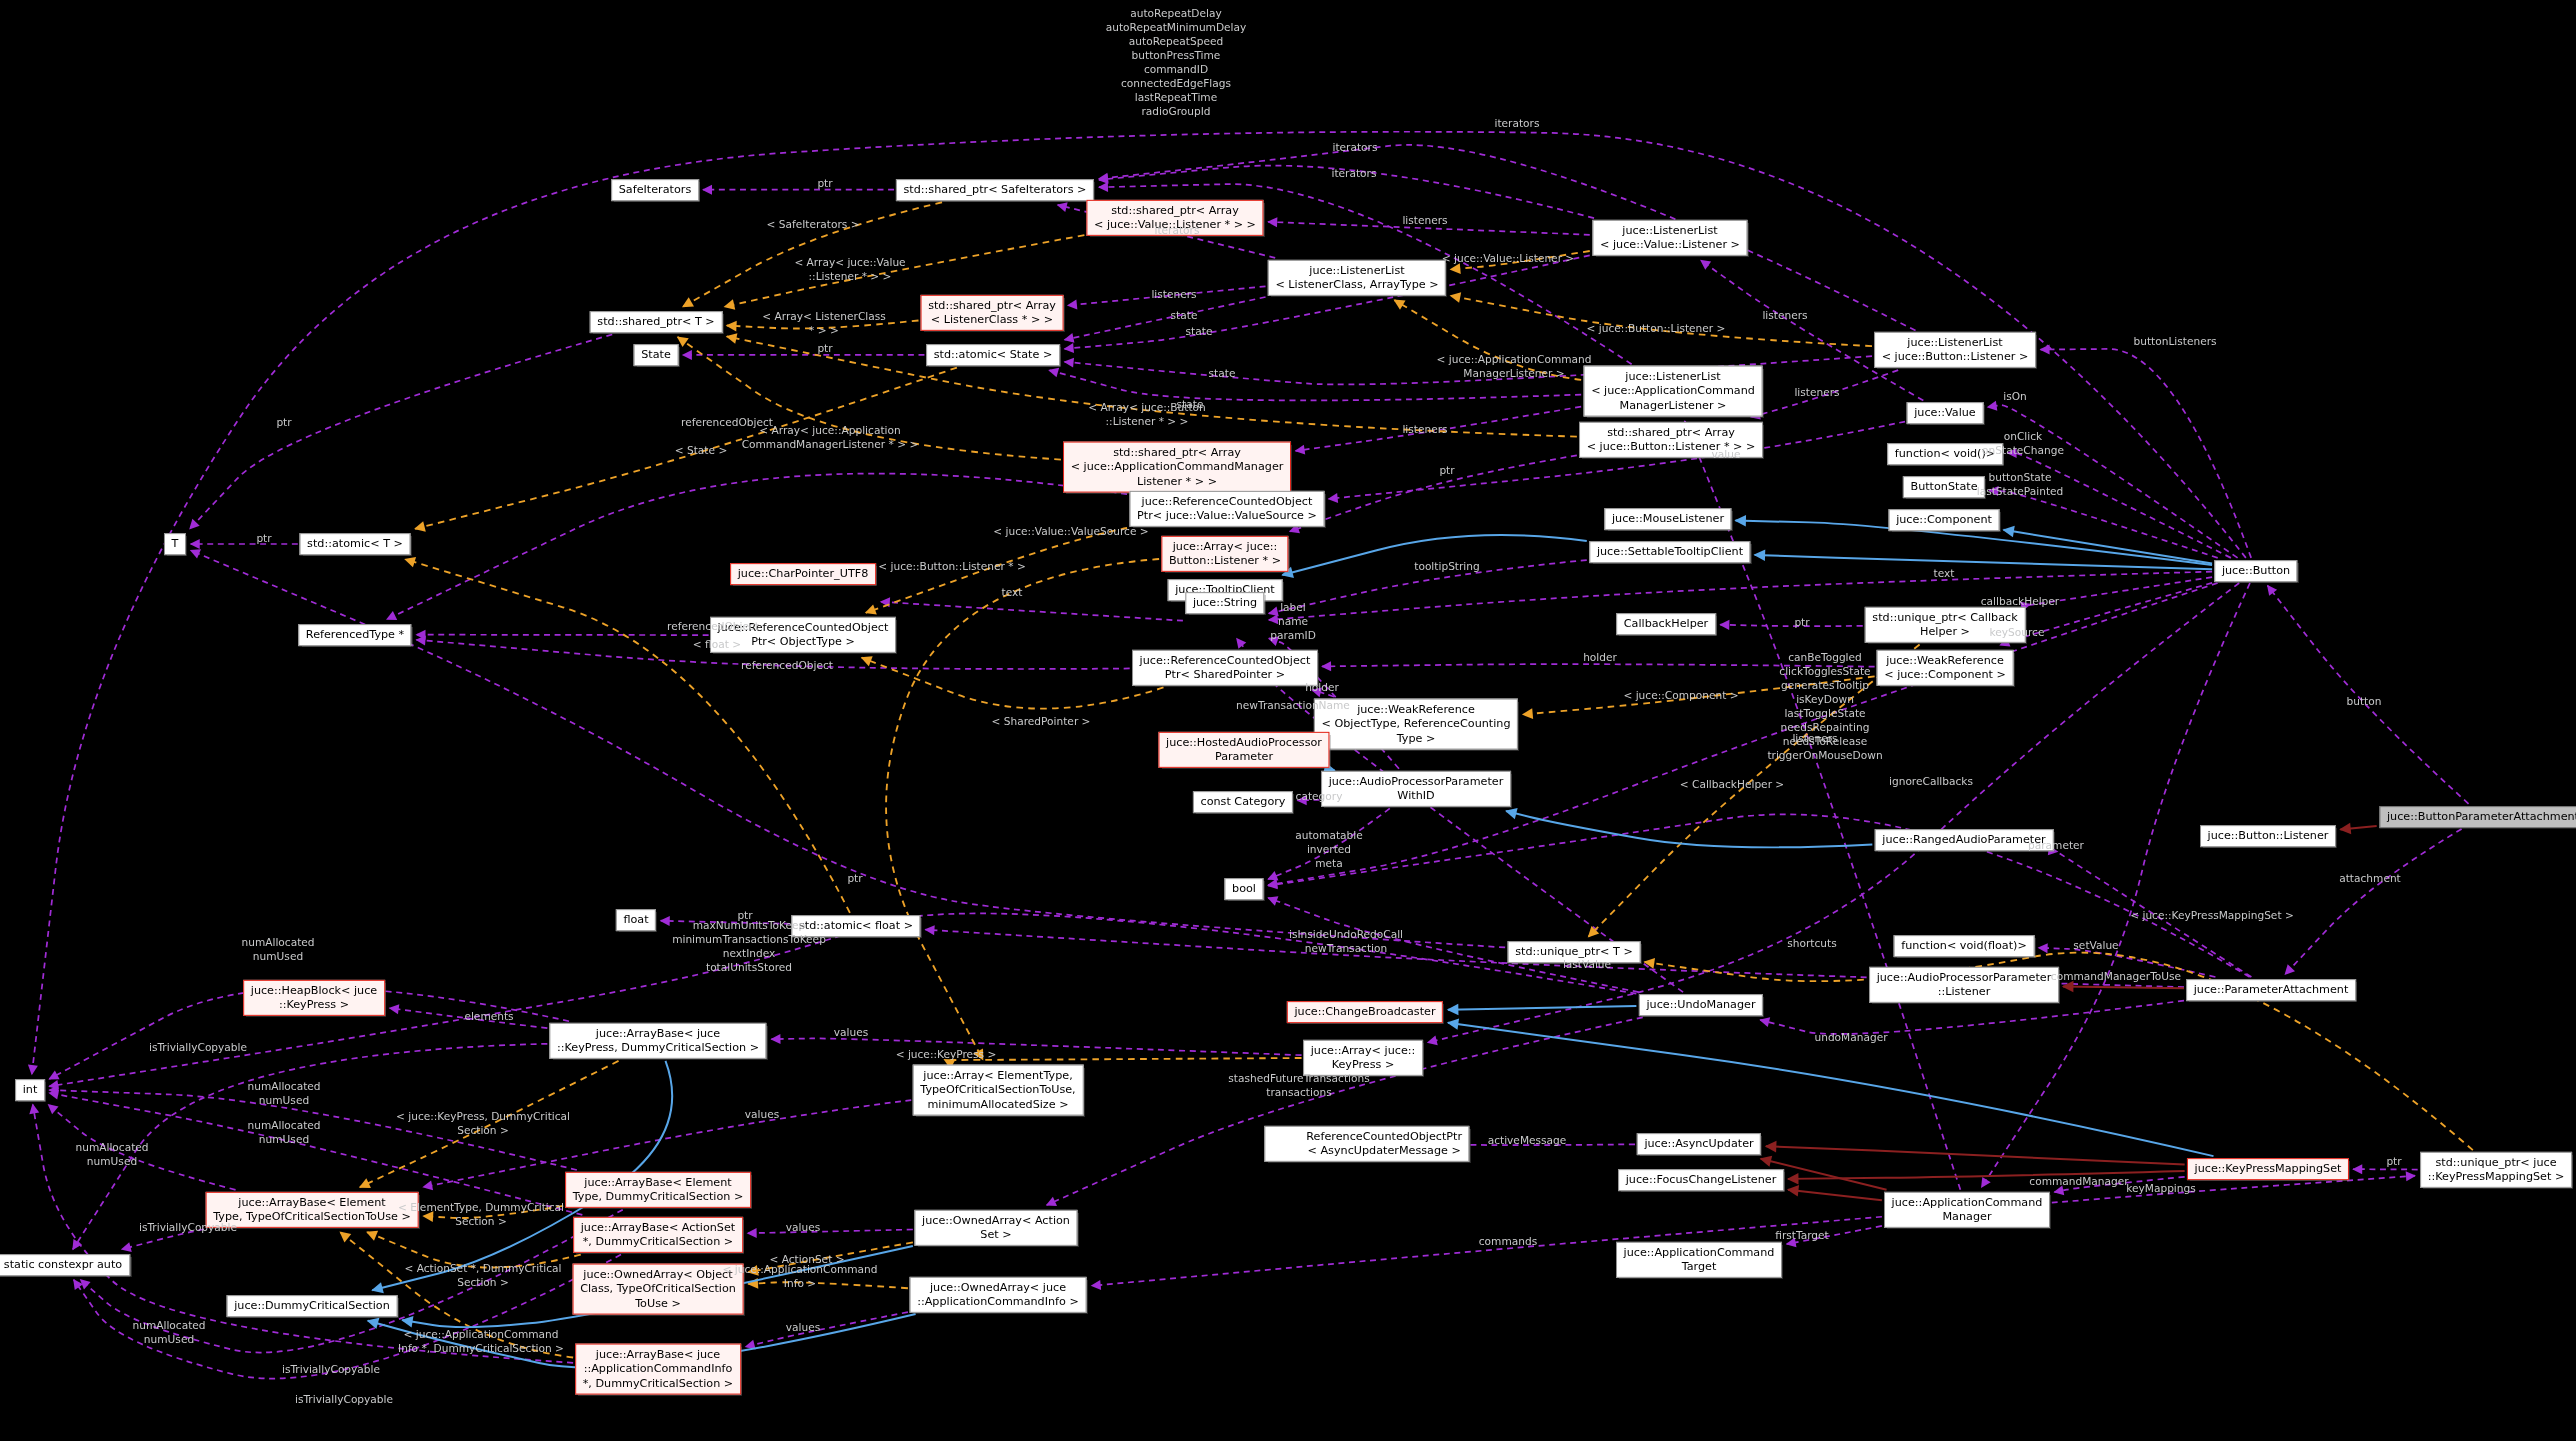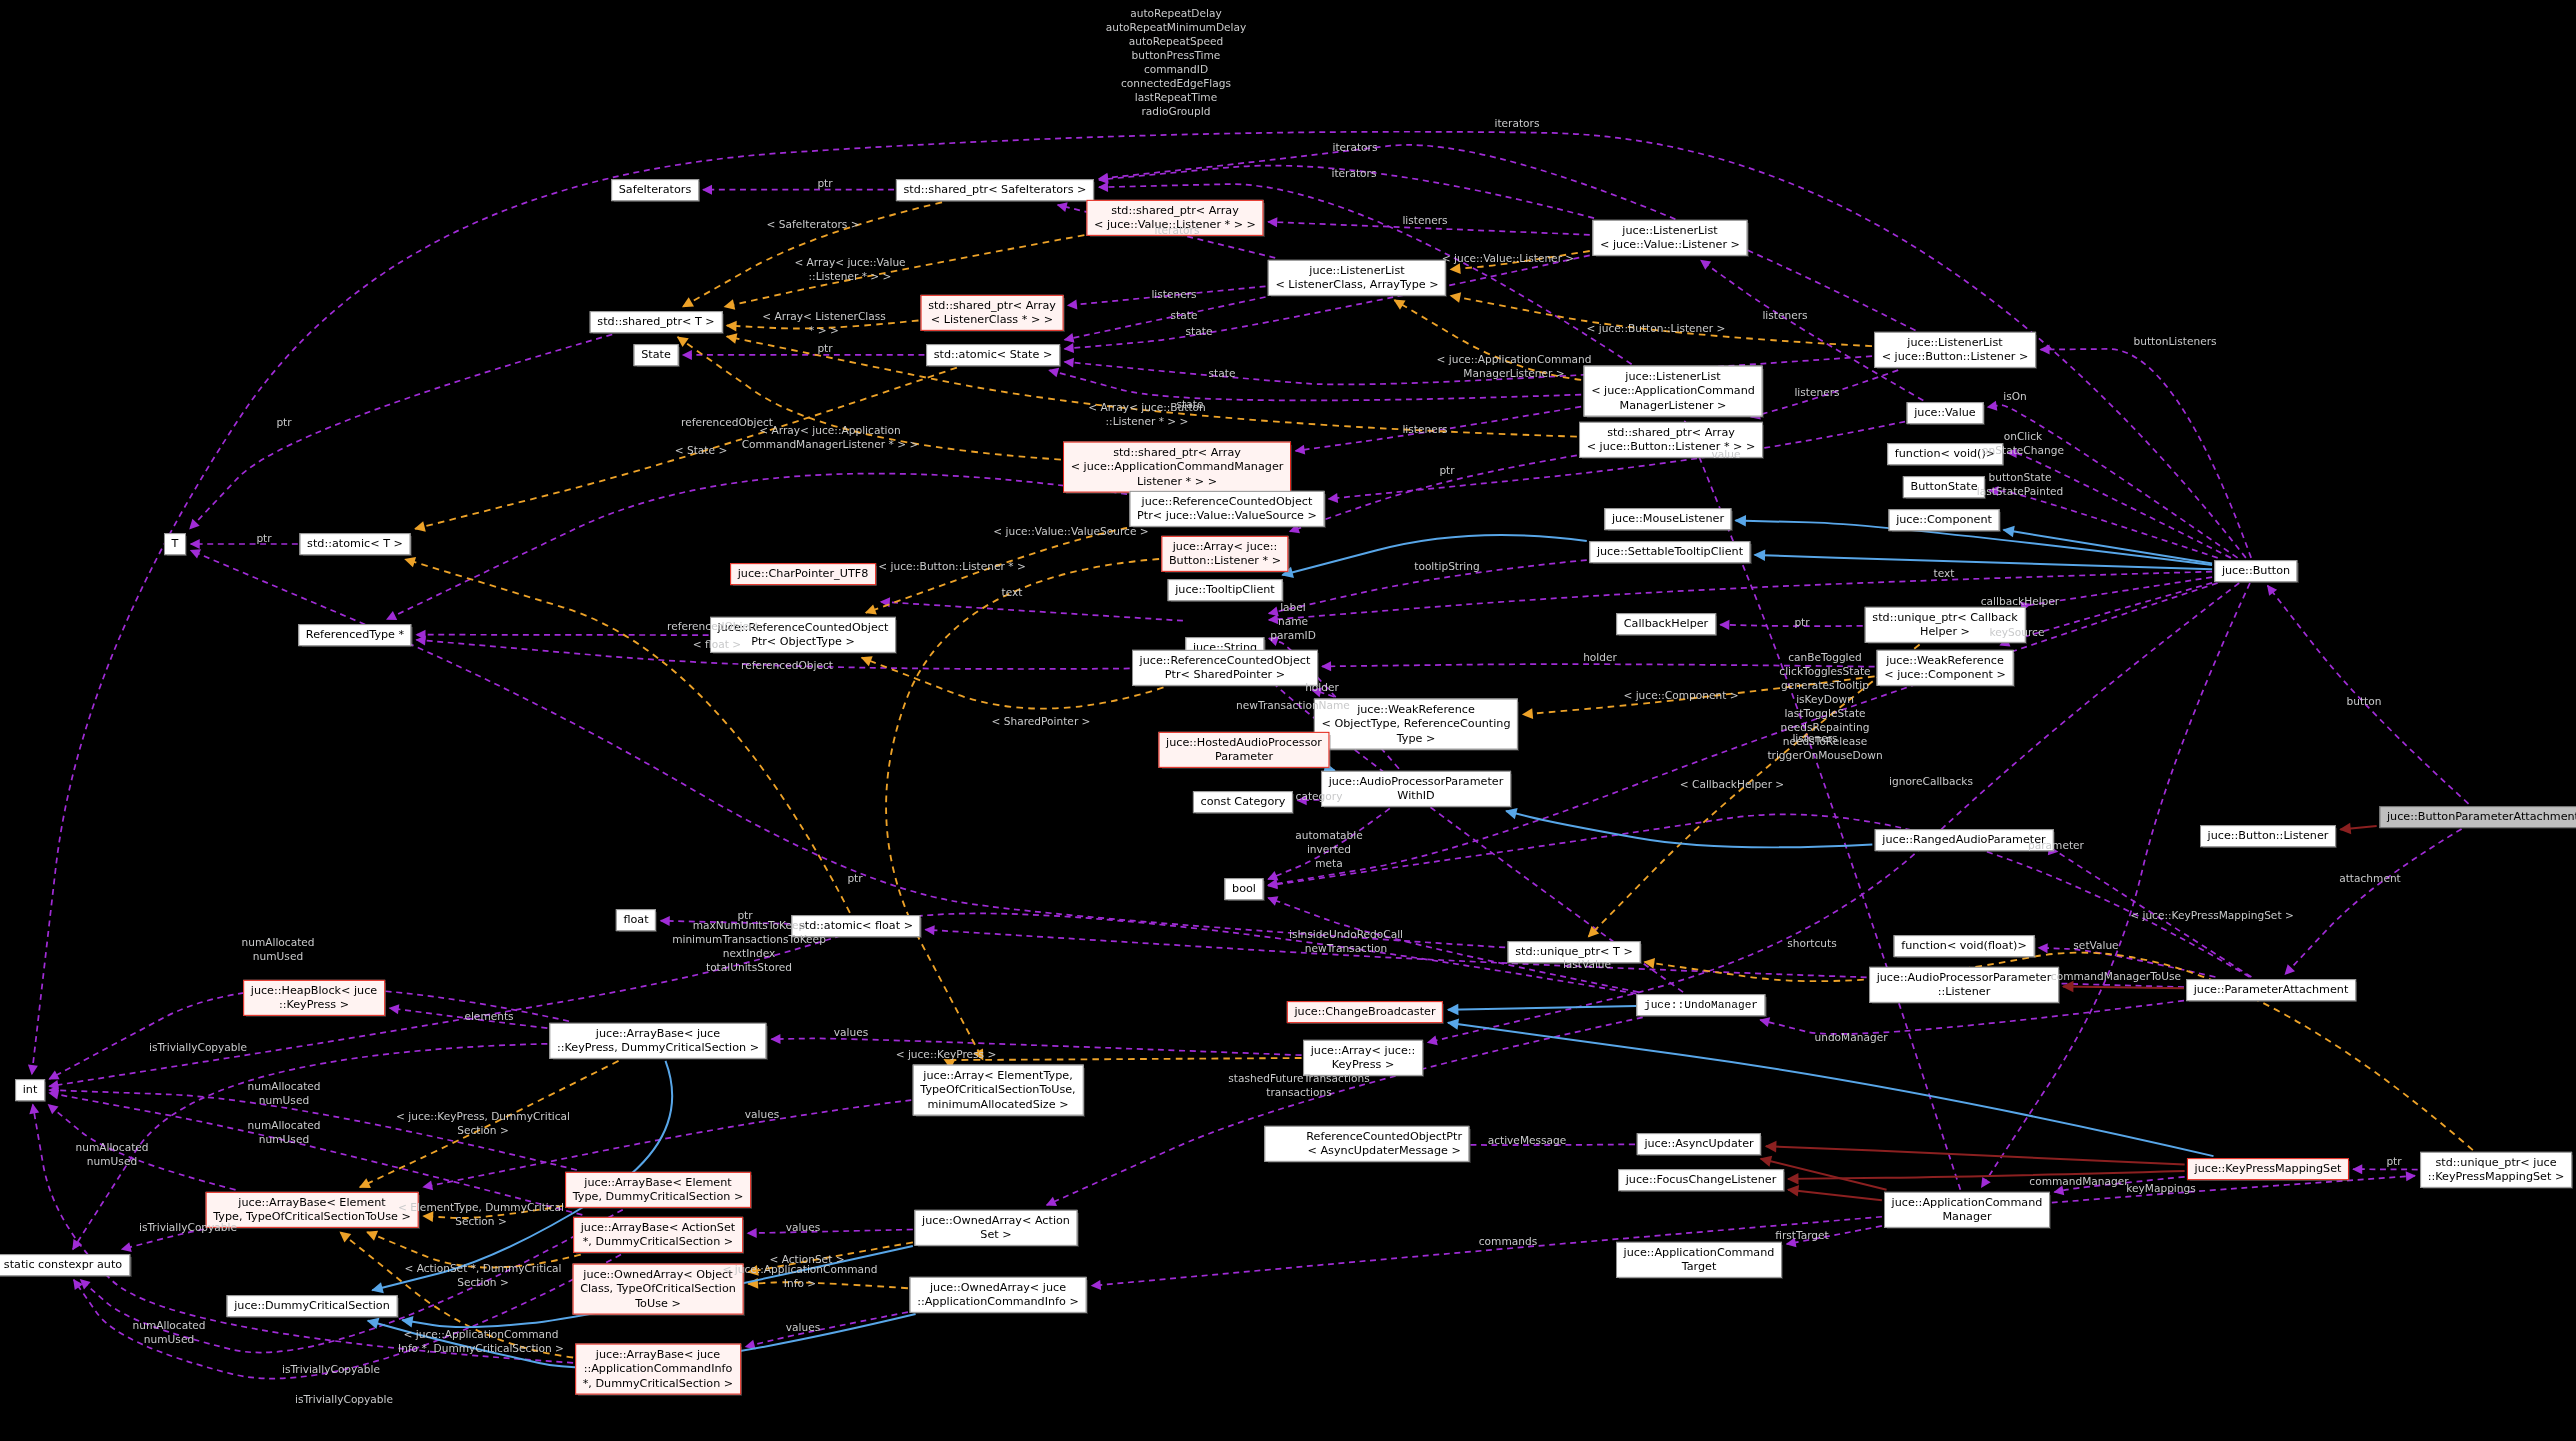--- a/index.html
+++ b/index.html
@@ -179,21 +179,21 @@
     <div class="node" style="left: 1668px; top: 519px;">juce::MouseListener</div>
     <div class="node" style="left: 1670px; top: 552px;">juce::SettableTooltipClient</div>
     <div class="node red" style="left: 1177px; top: 467px;">std::shared_ptr&lt; Array
 &lt; juce::ApplicationCommandManager
 Listener * &gt; &gt;</div>
     <div class="node" style="left: 1227px; top: 509px;">juce::ReferenceCountedObject
 Ptr&lt; juce::Value::ValueSource &gt;</div>
     <div class="node red" style="left: 1225px; top: 554px;">juce::Array&lt; juce::
 Button::Listener * &gt;</div>
     <div class="node" style="left: 1225px; top: 590px;">juce::TooltipClient</div>
-    <div class="node" style="left: 1225px; top: 648px;">juce::String</div>
+    <div class="node" style="left: 1225px; top: 603px;">juce::String</div>
     <div class="node" style="left: 1666px; top: 624px;">CallbackHelper</div>
     <div class="node" style="left: 1945px; top: 625px;">std::unique_ptr&lt; Callback
 Helper &gt;</div>
     <div class="node" style="left: 1945px; top: 668px;">juce::WeakReference
 &lt; juce::Component &gt;</div>
     <div class="node" style="left: 2256px; top: 571px;">juce::Button</div>
     <div class="node" style="left: 175px; top: 544px;">T</div>
     <div class="node" style="left: 355px; top: 544px;">std::atomic&lt; T &gt;</div>
     <div class="node" style="left: 355px; top: 635px;">ReferencedType *</div>
     <div class="node red" style="left: 803px; top: 574px;">juce::CharPointer_UTF8</div>
@@ -224,21 +224,21 @@
 ::KeyPress &gt;</div>
     <div class="node" style="left: 30px; top: 1090px;">int</div>
     <div class="node" style="left: 658px; top: 1041px;">juce::ArrayBase&lt; juce
 ::KeyPress, DummyCriticalSection &gt;</div>
     <div class="node" style="left: 998px; top: 1090px;">juce::Array&lt; ElementType,
 TypeOfCriticalSectionToUse,
 minimumAllocatedSize &gt;</div>
     <div class="node red" style="left: 1365px; top: 1012px;">juce::ChangeBroadcaster</div>
     <div class="node" style="left: 1363px; top: 1058px;">juce::Array&lt; juce::
 KeyPress &gt;</div>
-    <div class="node" style="left: 1701px; top: 1005px; font-family: Liberation Mono, monospace;">juce::UndoManager</div>
+    <div class="node" style="left: 1701px; top: 1005px;">juce::UndoManager</div>
     <div class="node" style="left: 1367px; top: 1144px; padding-left: 41px;">ReferenceCountedObjectPtr
 &lt; AsyncUpdaterMessage &gt;</div>
     <div class="node" style="left: 1699px; top: 1144px;">juce::AsyncUpdater</div>
     <div class="node" style="left: 1701px; top: 1180px;">juce::FocusChangeListener</div>
     <div class="node" style="left: 63px; top: 1265px;">static constexpr auto</div>
     <div class="node red" style="left: 312px; top: 1210px;">juce::ArrayBase&lt; Element
 Type, TypeOfCriticalSectionToUse &gt;</div>
     <div class="node" style="left: 312px; top: 1306px;">juce::DummyCriticalSection</div>
     <div class="node red" style="left: 658px; top: 1190px;">juce::ArrayBase&lt; Element
 Type, DummyCriticalSection &gt;</div>

